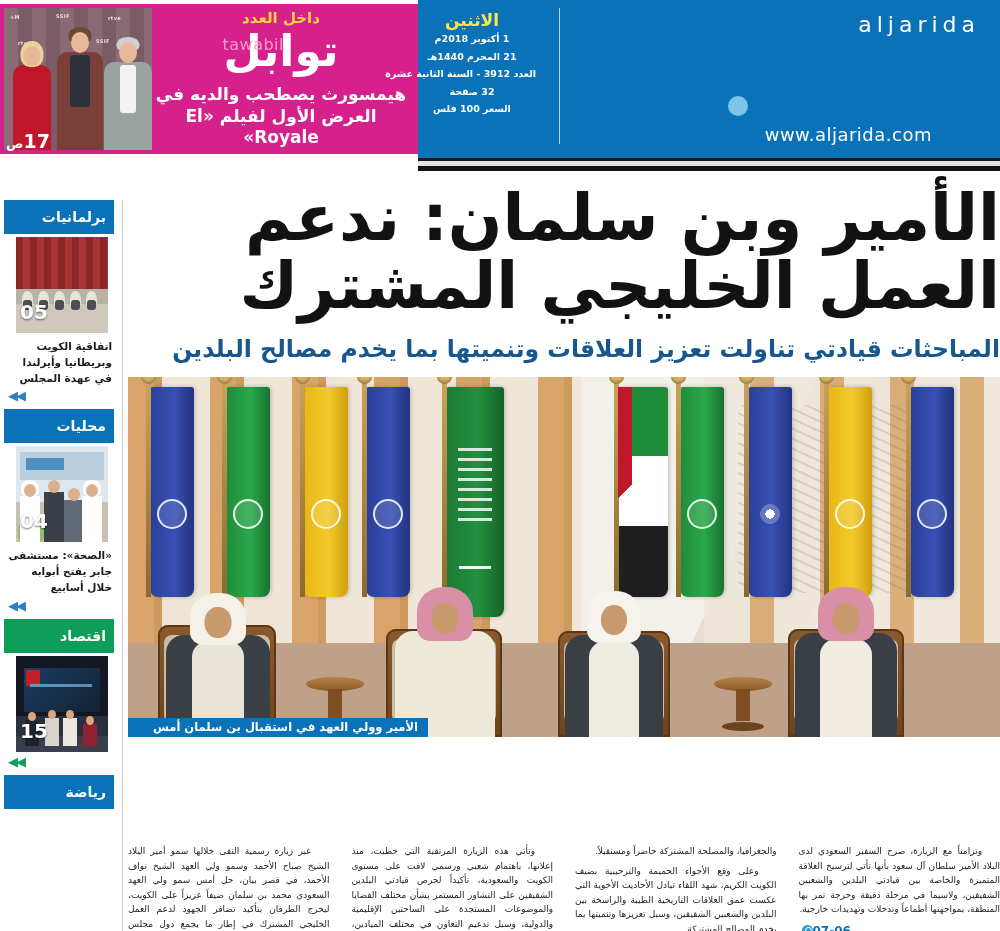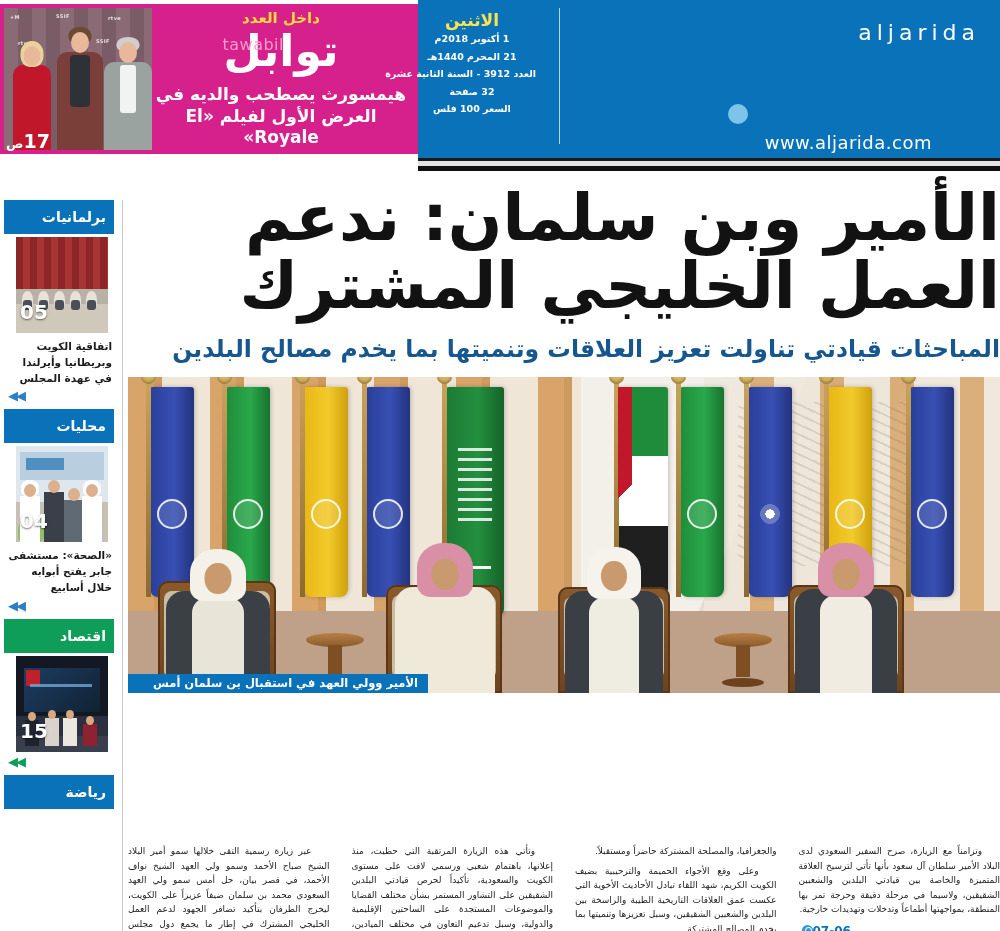--- a/index.html
+++ b/index.html
@@ -59,21 +59,21 @@
   .promo-head { color: #fff; font-size: 17px; font-weight: bold; line-height: 1.25; margin-top: 1px; }
   .promo-page { position: absolute; left: 6px; bottom: 2px; color: #fff; font-size: 19px; font-weight: bold; }
   .promo-page .sm { font-size: 13px; }
 
   .masthead { position: absolute; left: 418px; top: 0; width: 582px; height: 158px; background: #0a72b9; }
   .mast-dateblock { position: absolute; right: 464px; top: 10px; width: 128px; text-align: left; direction: rtl; }
   .mast-day { color: #ffe24d; font-size: 17px; font-weight: bold; text-align: center; }
   .mast-line { color: #ffffff; font-size: 9.5px; font-weight: bold; line-height: 1.85; text-align: center; white-space: nowrap; }
   .mast-divider { position: absolute; right: 440px; top: 8px; width: 1px; height: 136px; background: rgba(255,255,255,.7); }
 
-  .logo-wrap { position: absolute; right: 12px; top: 12px; width: 424px; height: 148px; }
+  .logo-wrap { position: absolute; right: 12px; top: 4px; width: 424px; height: 148px; }
   .logo-lat { position: absolute; right: 8px; top: 8px; color: #fff; font-size: 22px; letter-spacing: 5px; font-family: "DejaVu Sans", sans-serif; }
   .logo-ar { position: absolute; right: 2px; top: 26px; color: #fff; font-size: 76px; font-weight: bold; line-height: 1; letter-spacing: -2px; }
   .logo-dot { position: absolute; right: 240px; top: 92px; width: 20px; height: 20px; border-radius: 50%; background: #7ec4e8; }
   .logo-url { position: absolute; right: 56px; top: 120px; color: #fff; font-size: 18px; letter-spacing: .5px; direction: ltr; }
 
   .strip-dark { position: absolute; left: 418px; top: 158px; width: 582px; height: 3px; background: #1a1a1a; }
   .strip-dark2 { position: absolute; left: 418px; top: 166px; width: 582px; height: 5px; background: #111; }
   .strip-gray { position: absolute; left: 418px; top: 161px; width: 582px; height: 5px; background: #e3e3e3; }
 
   
@@ -116,21 +116,21 @@
   
   .main { position: absolute; left: 128px; top: 175px; width: 872px; height: 756px; }
 
   .headline { text-align: right; color: #121212; font-weight: bold; font-size: 64px;
               line-height: 1.06; letter-spacing: -1px; padding-top: 10px; }
   .headline .l2 { display: block; }
 
   .subhead { text-align: right; color: #17578f; font-weight: bold; font-size: 23.5px;
              letter-spacing: -.5px; margin-top: 14px; }
 
-  .photo { position: relative; margin-top: 14px; width: 872px; height: 316px; overflow: hidden; background: #cfc4b4; }
+  .photo { position: relative; margin-top: 14px; width: 872px; height: 360px; overflow: hidden; background: #cfc4b4; }
 
   
   .hall { position:absolute; inset:0; background: linear-gradient(#efe9e2, #e6ded4); }
   .hall .marble { position:absolute; left:52%; top:0; right:0; bottom:0;
       background: linear-gradient(115deg,#f3efe9 0 40%, #e6ded2 40% 58%, #f2ece4 58% 100%); }
   .hall .panelrow { position:absolute; left:0; top:0; width:58%; bottom:0;
       background: repeating-linear-gradient(90deg, #d9a46a 0 26px, #cf9a5e 26px 34px, #efe6d8 34px 82px); }
   .hall .panelrow2 { position:absolute; right:0; top:0; width:34%; bottom:0;
       background: repeating-linear-gradient(90deg, #efe7da 0 46px, #d7a468 46px 70px); opacity:.85; }
   .hall .floor { position:absolute; left:0; right:0; bottom:0; height:26%; background: linear-gradient(#c9a98c,#b99madd); background:#bfa088; }

